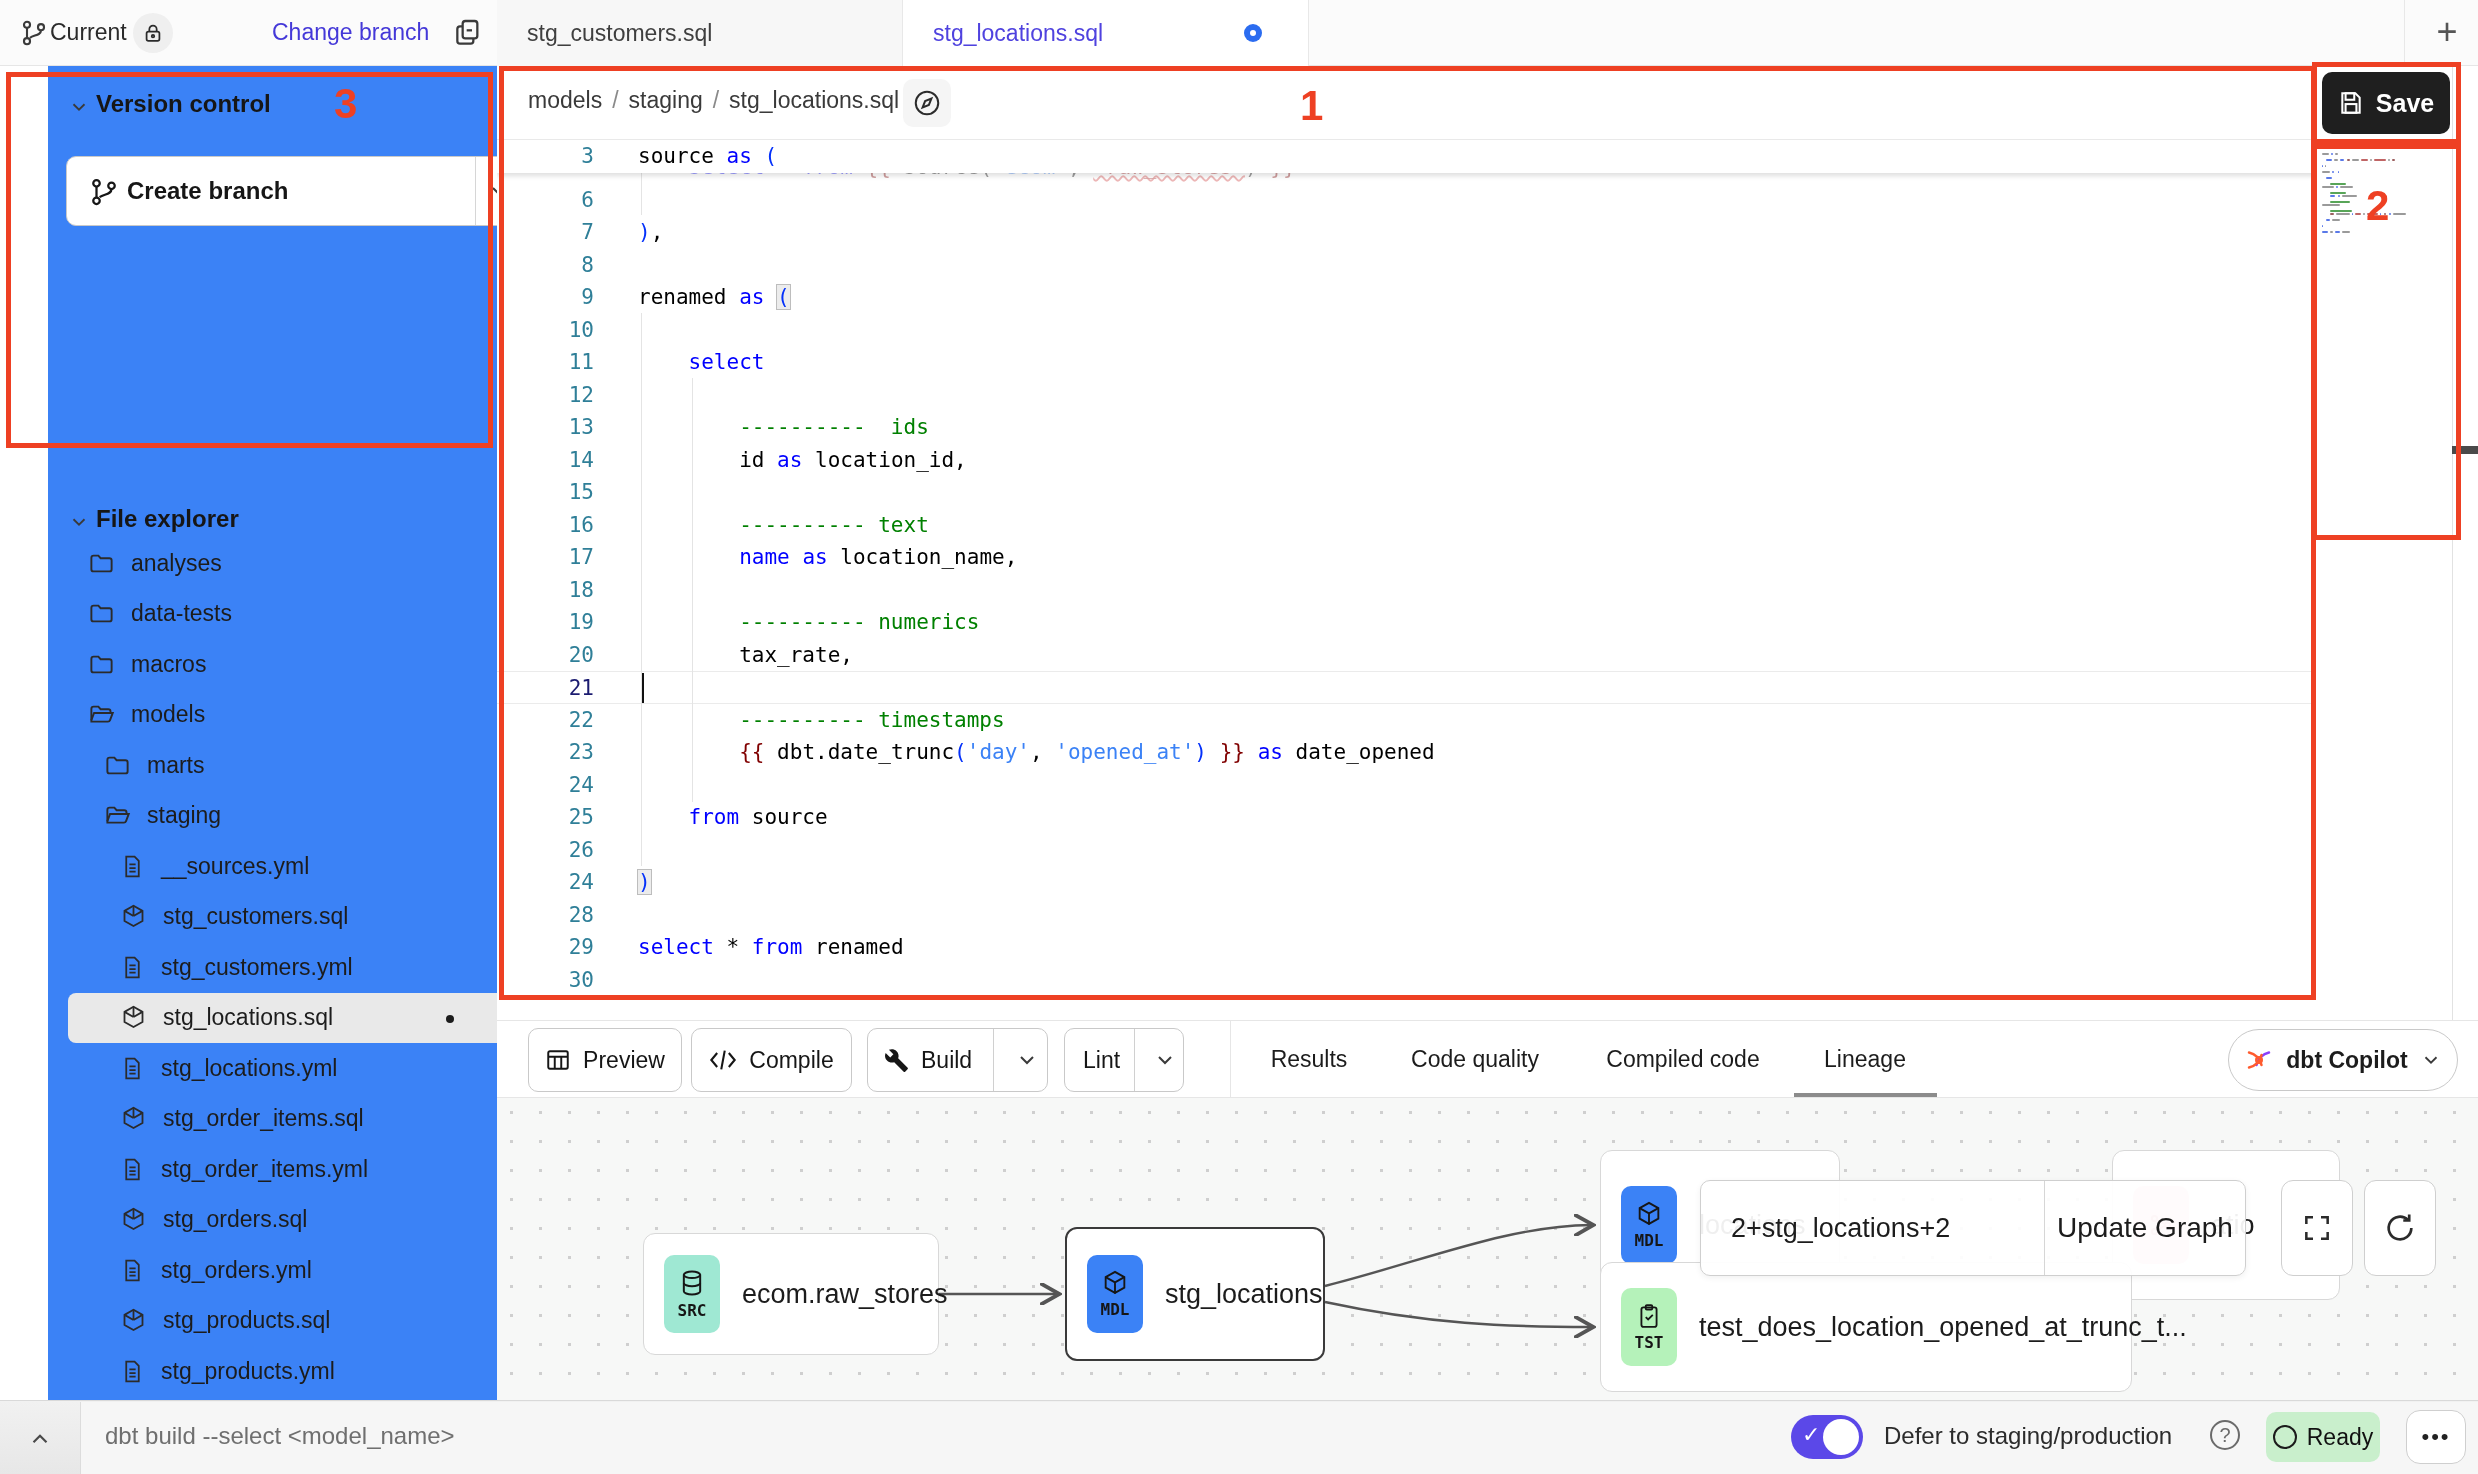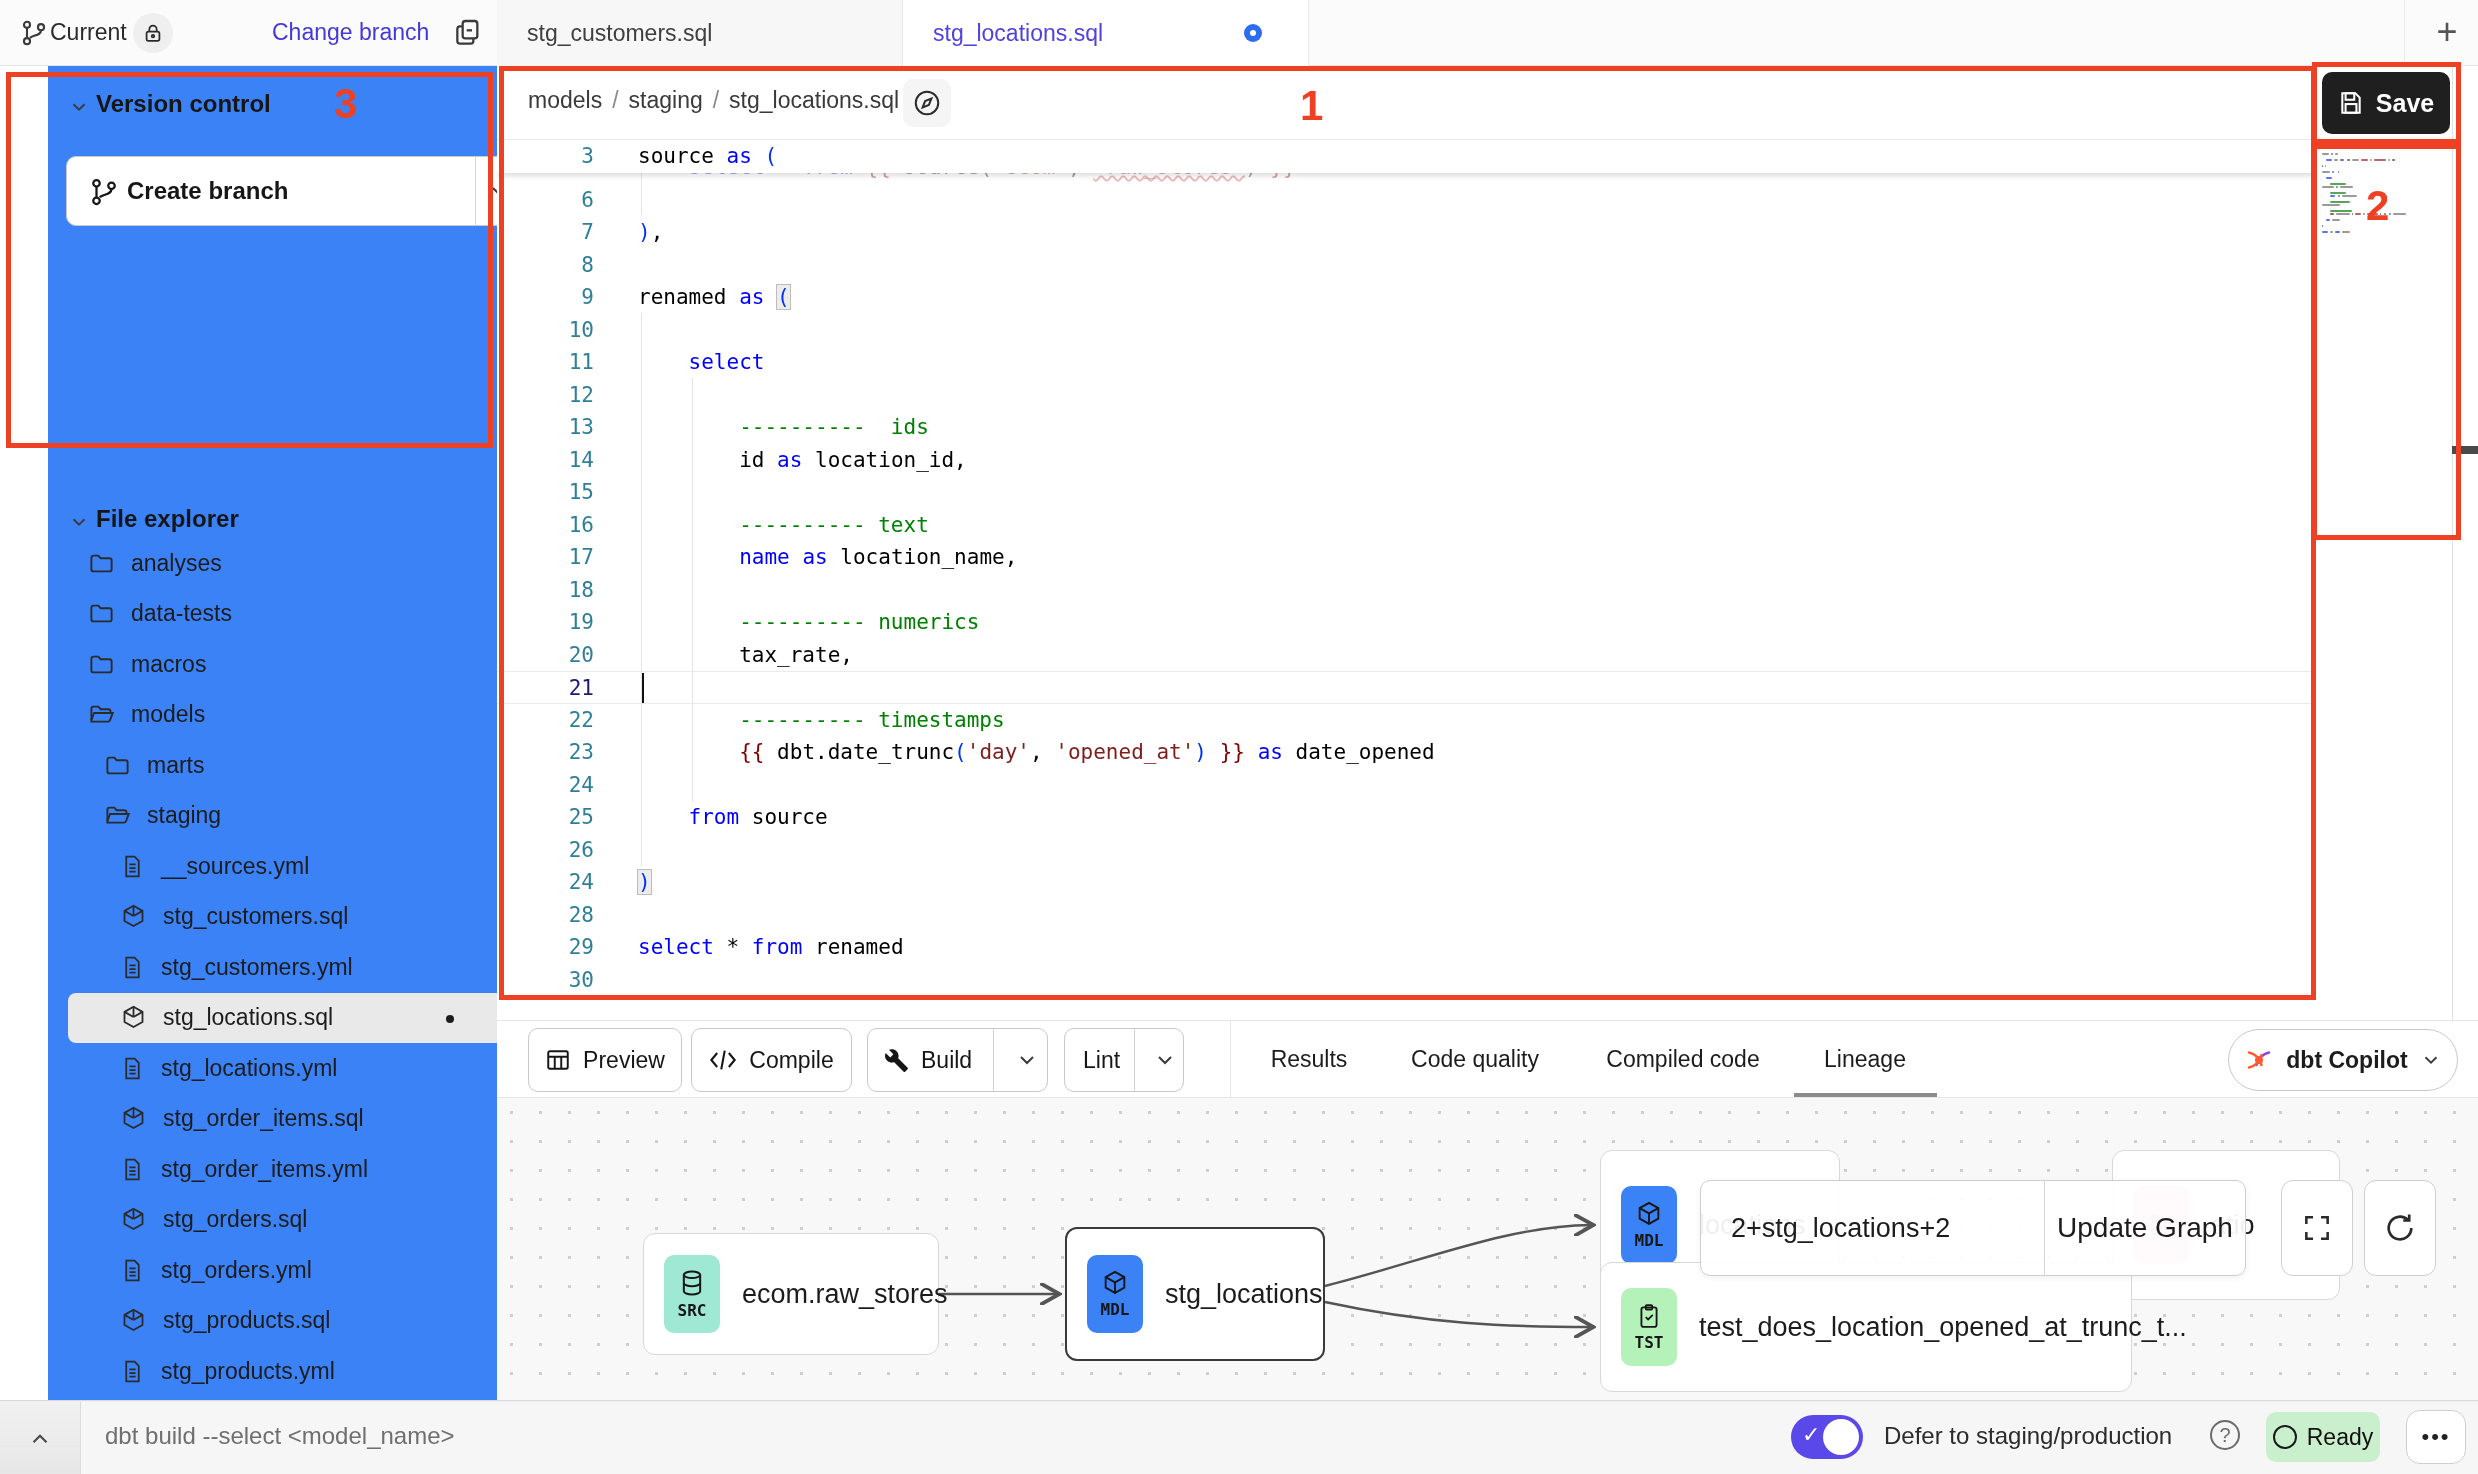--- a/index.html
+++ b/index.html
@@ -64,21 +64,21 @@
     font-family:"DejaVu Sans Mono", monospace; font-size:21px; }
   .code-row { position:absolute; left:0; width:1819px; height:33px; line-height:33px; white-space:pre; }
   .code-row .ln { position:absolute; left:0; top:0; width:97px; text-align:right; color:#2f7f98; }
   .code-row .ln.act { color:#1b1b70; }
   .code-row .ctext { position:absolute; left:141px; top:0; white-space:pre; }
   .sticky-row { top:0; background:#fff; z-index:3; box-shadow:0 3px 5px rgba(0,0,0,0.13); }
   .faded { opacity:0.38; }
   .cur-line { border-top:1.5px solid #ebebeb; border-bottom:1.5px solid #ebebeb; }
   .cursor-bar { position:absolute; left:144px; top:1px; width:2.5px; height:30px; background:#111; }
   .iguide { position:absolute; width:1px; background:#e4e4e4; z-index:1; }
-  .tk-kw { color:#0000ff; } .tk-cm { color:#008000; } .tk-st { color:#7f1d1d; }
+  .tk-kw { color:#0000ff; } .tk-cm { color:#008000; } .tk-st { color:#3b82f6; }
   .tk-sterr { color:#a31515; text-decoration:underline; text-decoration-style:wavy; text-decoration-color:#d04545; text-decoration-thickness:1.5px; }
   .tk-jj { color:#800000; } .tk-pr { color:#0431fa; } .tk-tx { color:#000; }
   .tk-prh { color:#0431fa; background:#ececec; outline:1px solid #bdbdbd; }
 
   .save-btn { position:absolute; left:2322px; top:72px; width:128px; height:62px; background:#1f1f1f; color:#fff;
     border-radius:10px; display:flex; align-items:center; justify-content:center; gap:12px; font-size:25px; font-weight:600; z-index:10; }
   .minimap { position:absolute; left:2322px; top:146px; width:126px; z-index:4; }
   .mm-line { height:3px; display:flex; align-items:center; }
   .mm-bar { height:2px; margin-right:2px; border-radius:1px; }
   .right-strip { position:absolute; left:2452px; top:66px; width:26px; height:954px; background:#fff; border-left:1px solid #e2e2e2; }

